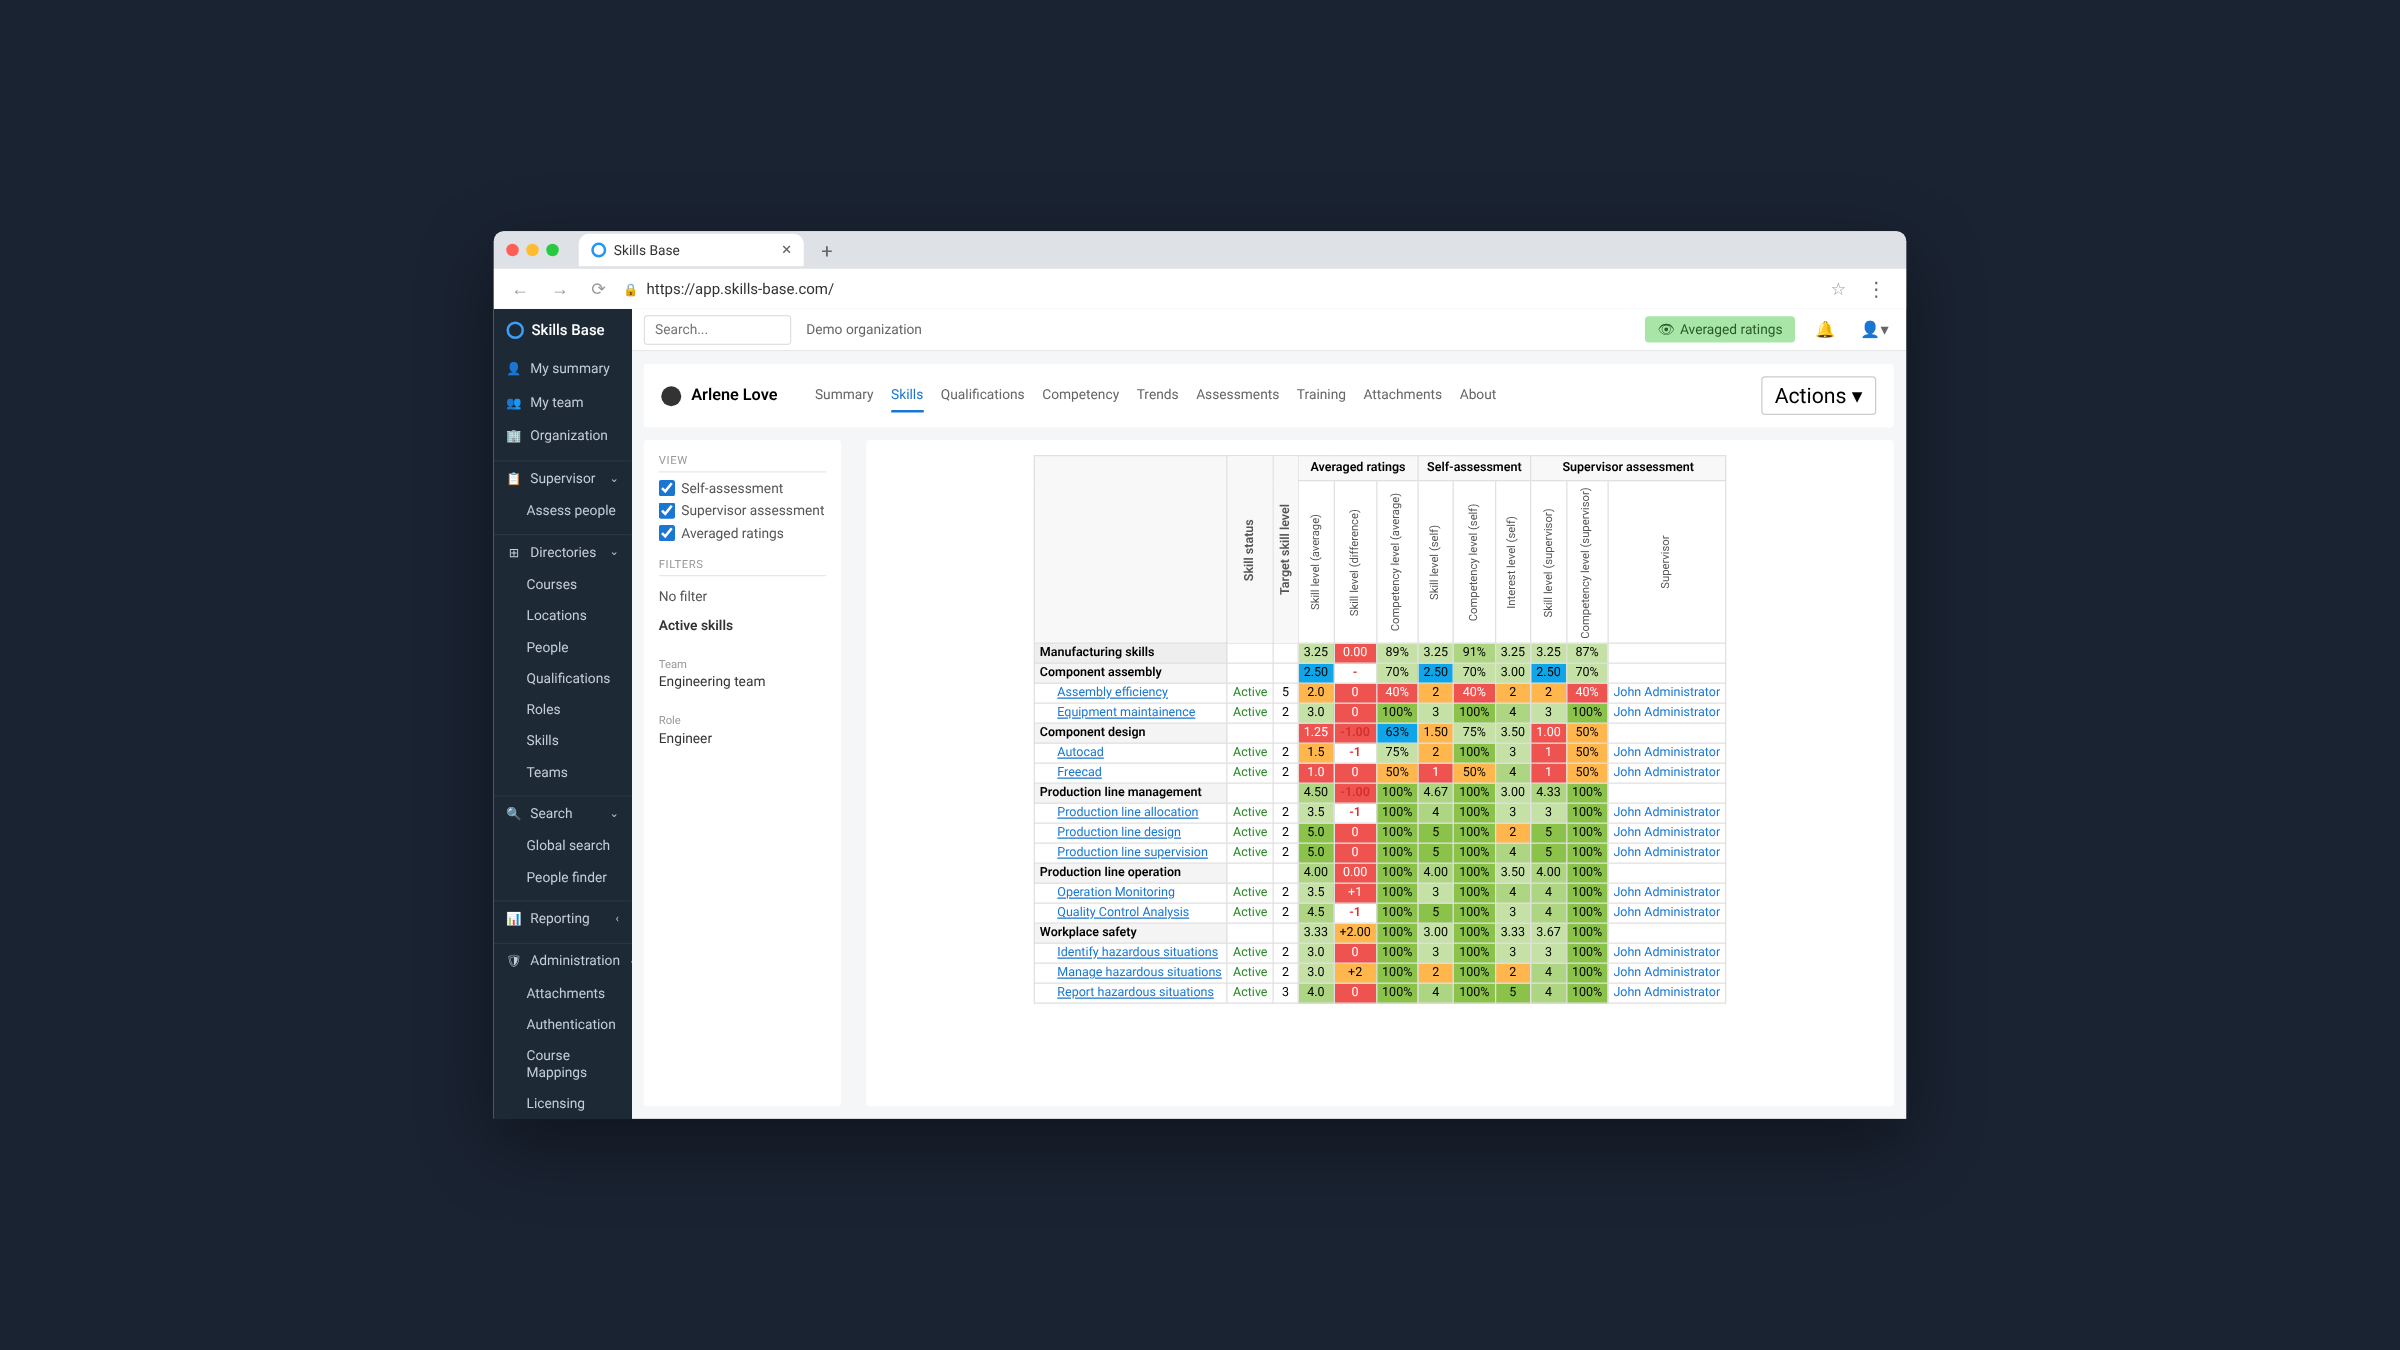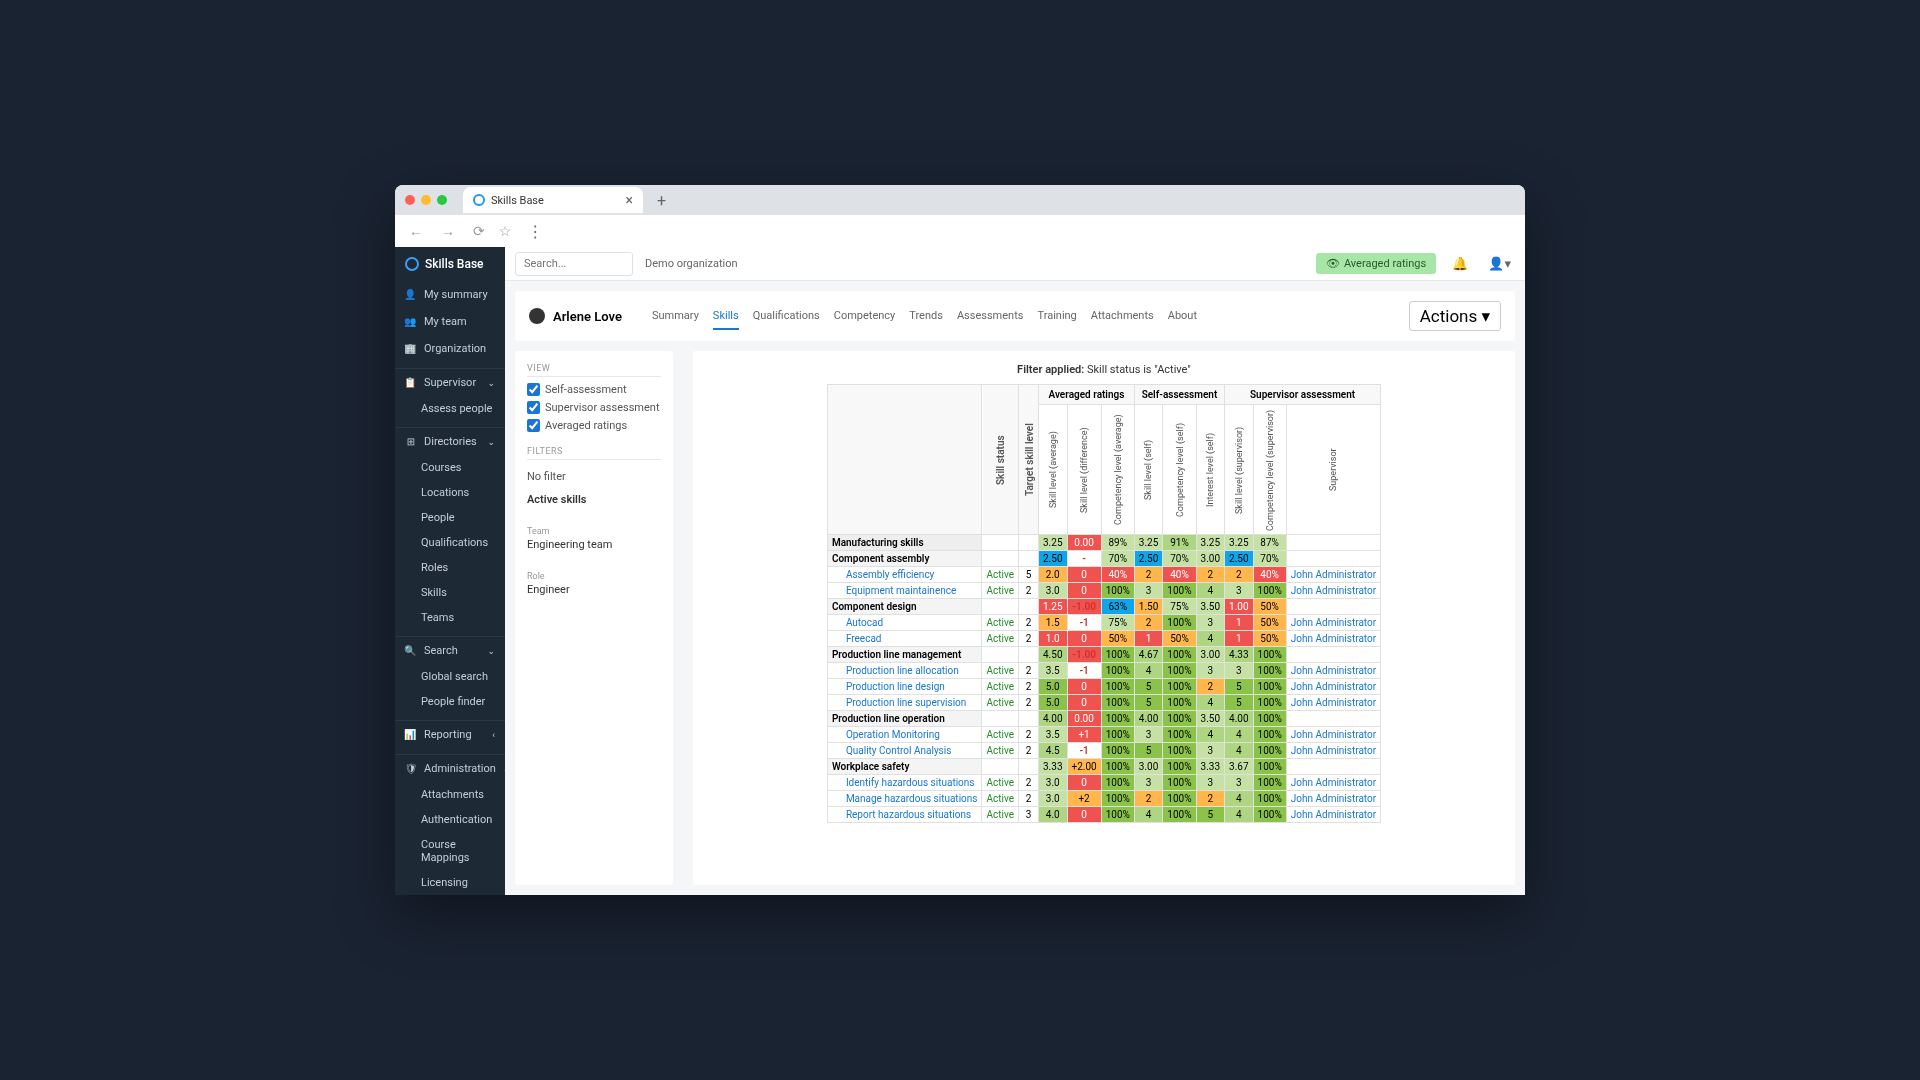--- a/index.html
+++ b/index.html
@@ -53,21 +53,21 @@
 .lp-active { font-weight:600; color:#333; }
 .right-panel { flex:1; background:#fff; padding:12px; border-radius:3px; overflow:auto; }
 .filter-line { text-align:center; font-size:11px; color:#333; margin-bottom:8px; }
 .filter-line b { font-weight:600; }
 .skills-table { border-collapse:collapse; font-size:10px; margin:0 auto; }
 .skills-table th,.skills-table td { border:1px solid #e0e0e0; padding:2px 4px; text-align:center; }
 .grp-head th { background:#f8f8f8; font-size:10px; font-weight:600; padding:4px; }
 .vhead { writing-mode:vertical-rl; transform:rotate(180deg); white-space:nowrap; height:130px; font-weight:400; font-size:9px; color:#555; padding:4px 2px; }
 .row-label { text-align:left !important; padding-left:4px; white-space:nowrap; }
 .row-cat { font-weight:600; background:#f4f4f4; }
-.row-skill { color:#1976d2; padding-left:18px !important; }
+.row-skill { color:#1976d2; padding-left:18px !important;text-decoration:underline; }
 .row-group { font-weight:600; background:#eee; }
 .supervisor-cell { color:#1976d2; text-align:left !important; padding-left:4px; white-space:nowrap; }
 .status-active { color:#2a8a2a; }
 
 .c-g1{background:#8bc34a}.c-g2{background:#aed581}.c-g3{background:#c5e1a5}
 .c-y{background:#0ea5e9}.c-o{background:#ffb74d}.c-r{background:#ef5350;color:#fff}
 .diff-neg{color:#d32f2f;font-weight:600}
 </style>
 </head>
 <body>
@@ -84,20 +84,24 @@
         <span class="tab-icon"></span>
         <span>Skills Base</span>
         <span class="tab-close">×</span>
       </div>
       <span class="tab-add">+</span>
     </div>
     <div class="address-bar">
       <span class="nav-btn">←</span>
       <span class="nav-btn">→</span>
       <span class="nav-btn">⟳</span>
+      <div class="url-box">
+        <span class="lock-icon"></span>
+        <span>https://app.skills-base.com/</span>
+      </div>
       <span class="star-icon">☆</span>
       <span class="menu-dots">⋮</span>
     </div>
   </div>
 
   <div class="app">
     <div class="sidebar">
       <div class="sidebar-brand">
         <span class="brand-icon"></span>
         <span>Skills Base</span>
@@ -210,23 +214,20 @@
           <div class="lp-head" style="margin-top:14px">FILTERS</div>
           <div class="lp-filter">No filter</div>
           <div class="lp-filter lp-active">Active skills</div>
           <div class="lp-label">Team</div>
           <div class="lp-val">Engineering team</div>
           <div class="lp-label">Role</div>
           <div class="lp-val">Engineer</div>
         </div>
 
         <div class="right-panel">
-          <div class="filter-line">
-            <b>Filter applied:</b> <span>Skill status is "Active"</span>
-          </div>
           <table class="skills-table" id="skills-table">
               <thead>
                 <tr class="grp-head">
                   <th rowspan="2" class="row-label"></th>
                   <th rowspan="2" class="vhead">Skill status</th>
                   <th rowspan="2" class="vhead">Target skill level</th>
                   <th colspan="3">Averaged ratings</th>
                   <th colspan="3">Self-assessment</th>
                   <th colspan="3">Supervisor assessment</th>
                 </tr>

